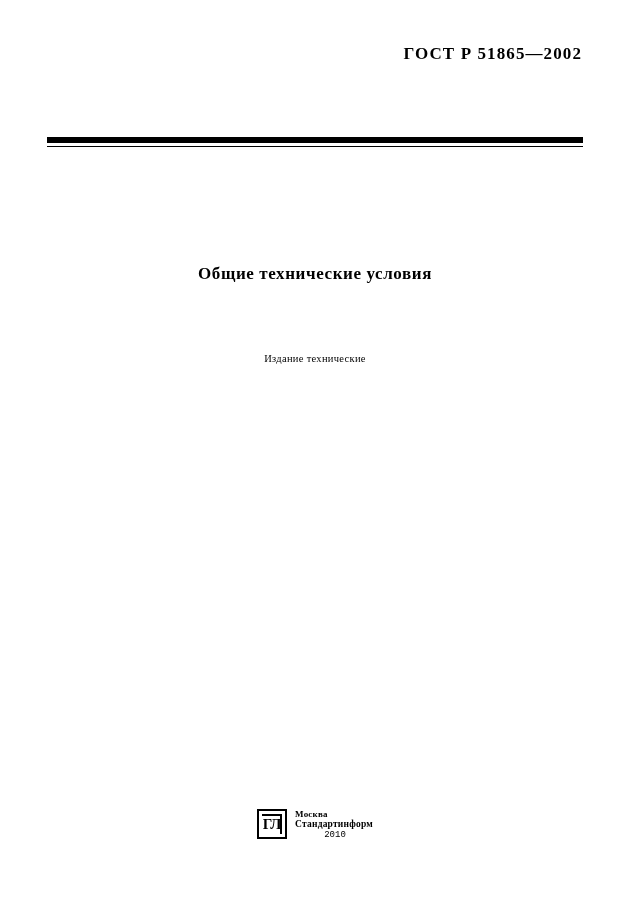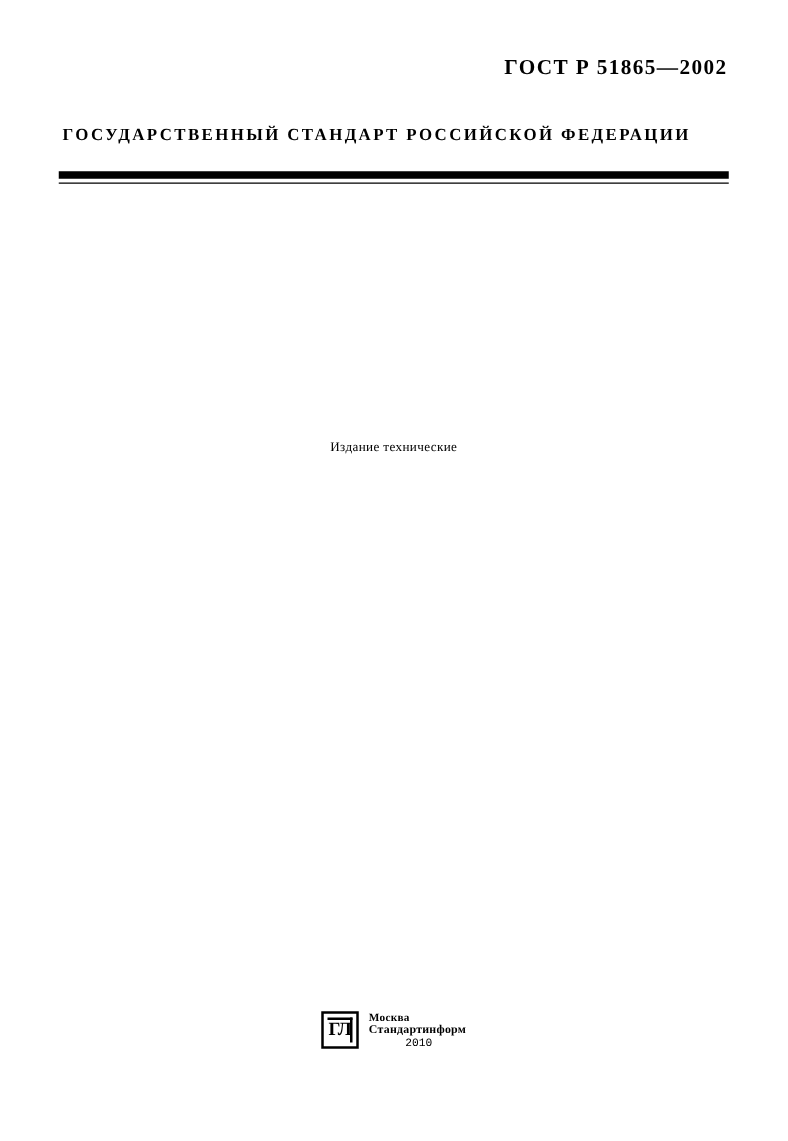--- a/index.html
+++ b/index.html
@@ -172,26 +172,26 @@
     padding-left: 2px;
   }
 </style>
 </head>
 <body>
 
 <div class="page">
 
   <div class="std-number">ГОСТ Р 51865—2002</div>
 
-  <div class="state-standard">ГОСУДАРСТВЕННЫЙ  СТАНДАРТ  РОССИЙСКОЙ  ФЕДЕРАЦИИ</div>
 
   <div class="rule-thick"></div>
   <div class="rule-thin"></div>
 
 
+  <div class="doc-subtitle">Общие технические условия</div>
 
   <div class="edition-note">Издание технические</div>
 
   <div class="publisher">
     <div class="pub-logo">
       <div class="bar-top"></div>
       <div class="bar-right"></div>
       <div class="g-letter">ГЛ</div>
     </div>
     <div class="pub-text">

